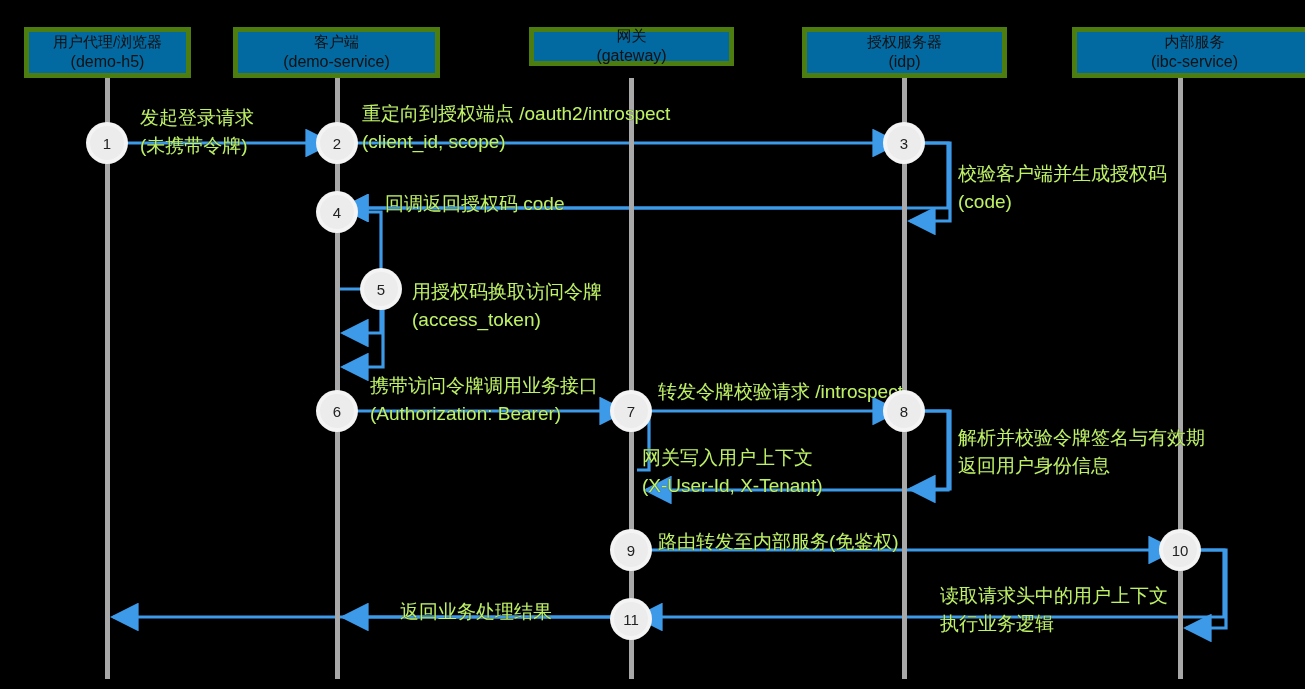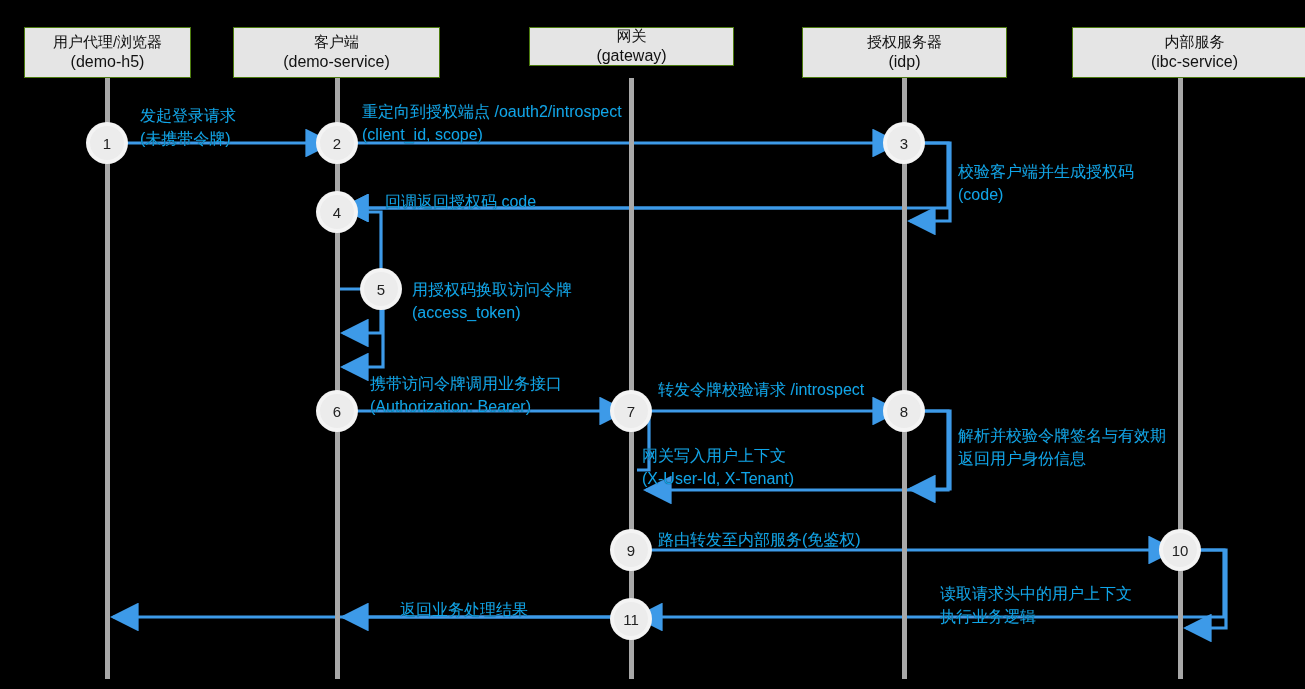--- a/index.html
+++ b/index.html
@@ -18,22 +18,22 @@
     position: absolute;
     left: 0;
     top: 0;
     width: 1305px;
     height: 689px;
   }
   
   .participant {
     position: absolute;
     box-sizing: border-box;
-    background: #e5e5e5;
-    border: 1px solid #4d7c0f;
+    background: #0369a1;
+    border: 5px solid #4d7c0f;
     color: #111111;
     display: flex;
     flex-direction: column;
     align-items: center;
     justify-content: center;
     line-height: 1.25;
     font-size: 15px;
     text-align: center;
   }
   .participant .p-sub {
@@ -56,22 +56,22 @@
     font-size: 15px;
     display: flex;
     align-items: center;
     justify-content: center;
     box-shadow: 0 0 0 4px #f4f4f4;
     z-index: 6;
   }
   
   .msglabel {
     position: absolute;
-    color: #0ea5e9;
-    font-size: 16px;
+    color: #bef264;
+    font-size: 19px;
     line-height: 1.45;
     white-space: pre-line;
     z-index: 3;
     text-shadow: 0 0 1px #1a1a1a;
   }
 </style>
 </head>
 <body>
 
 <div id="diagram">

